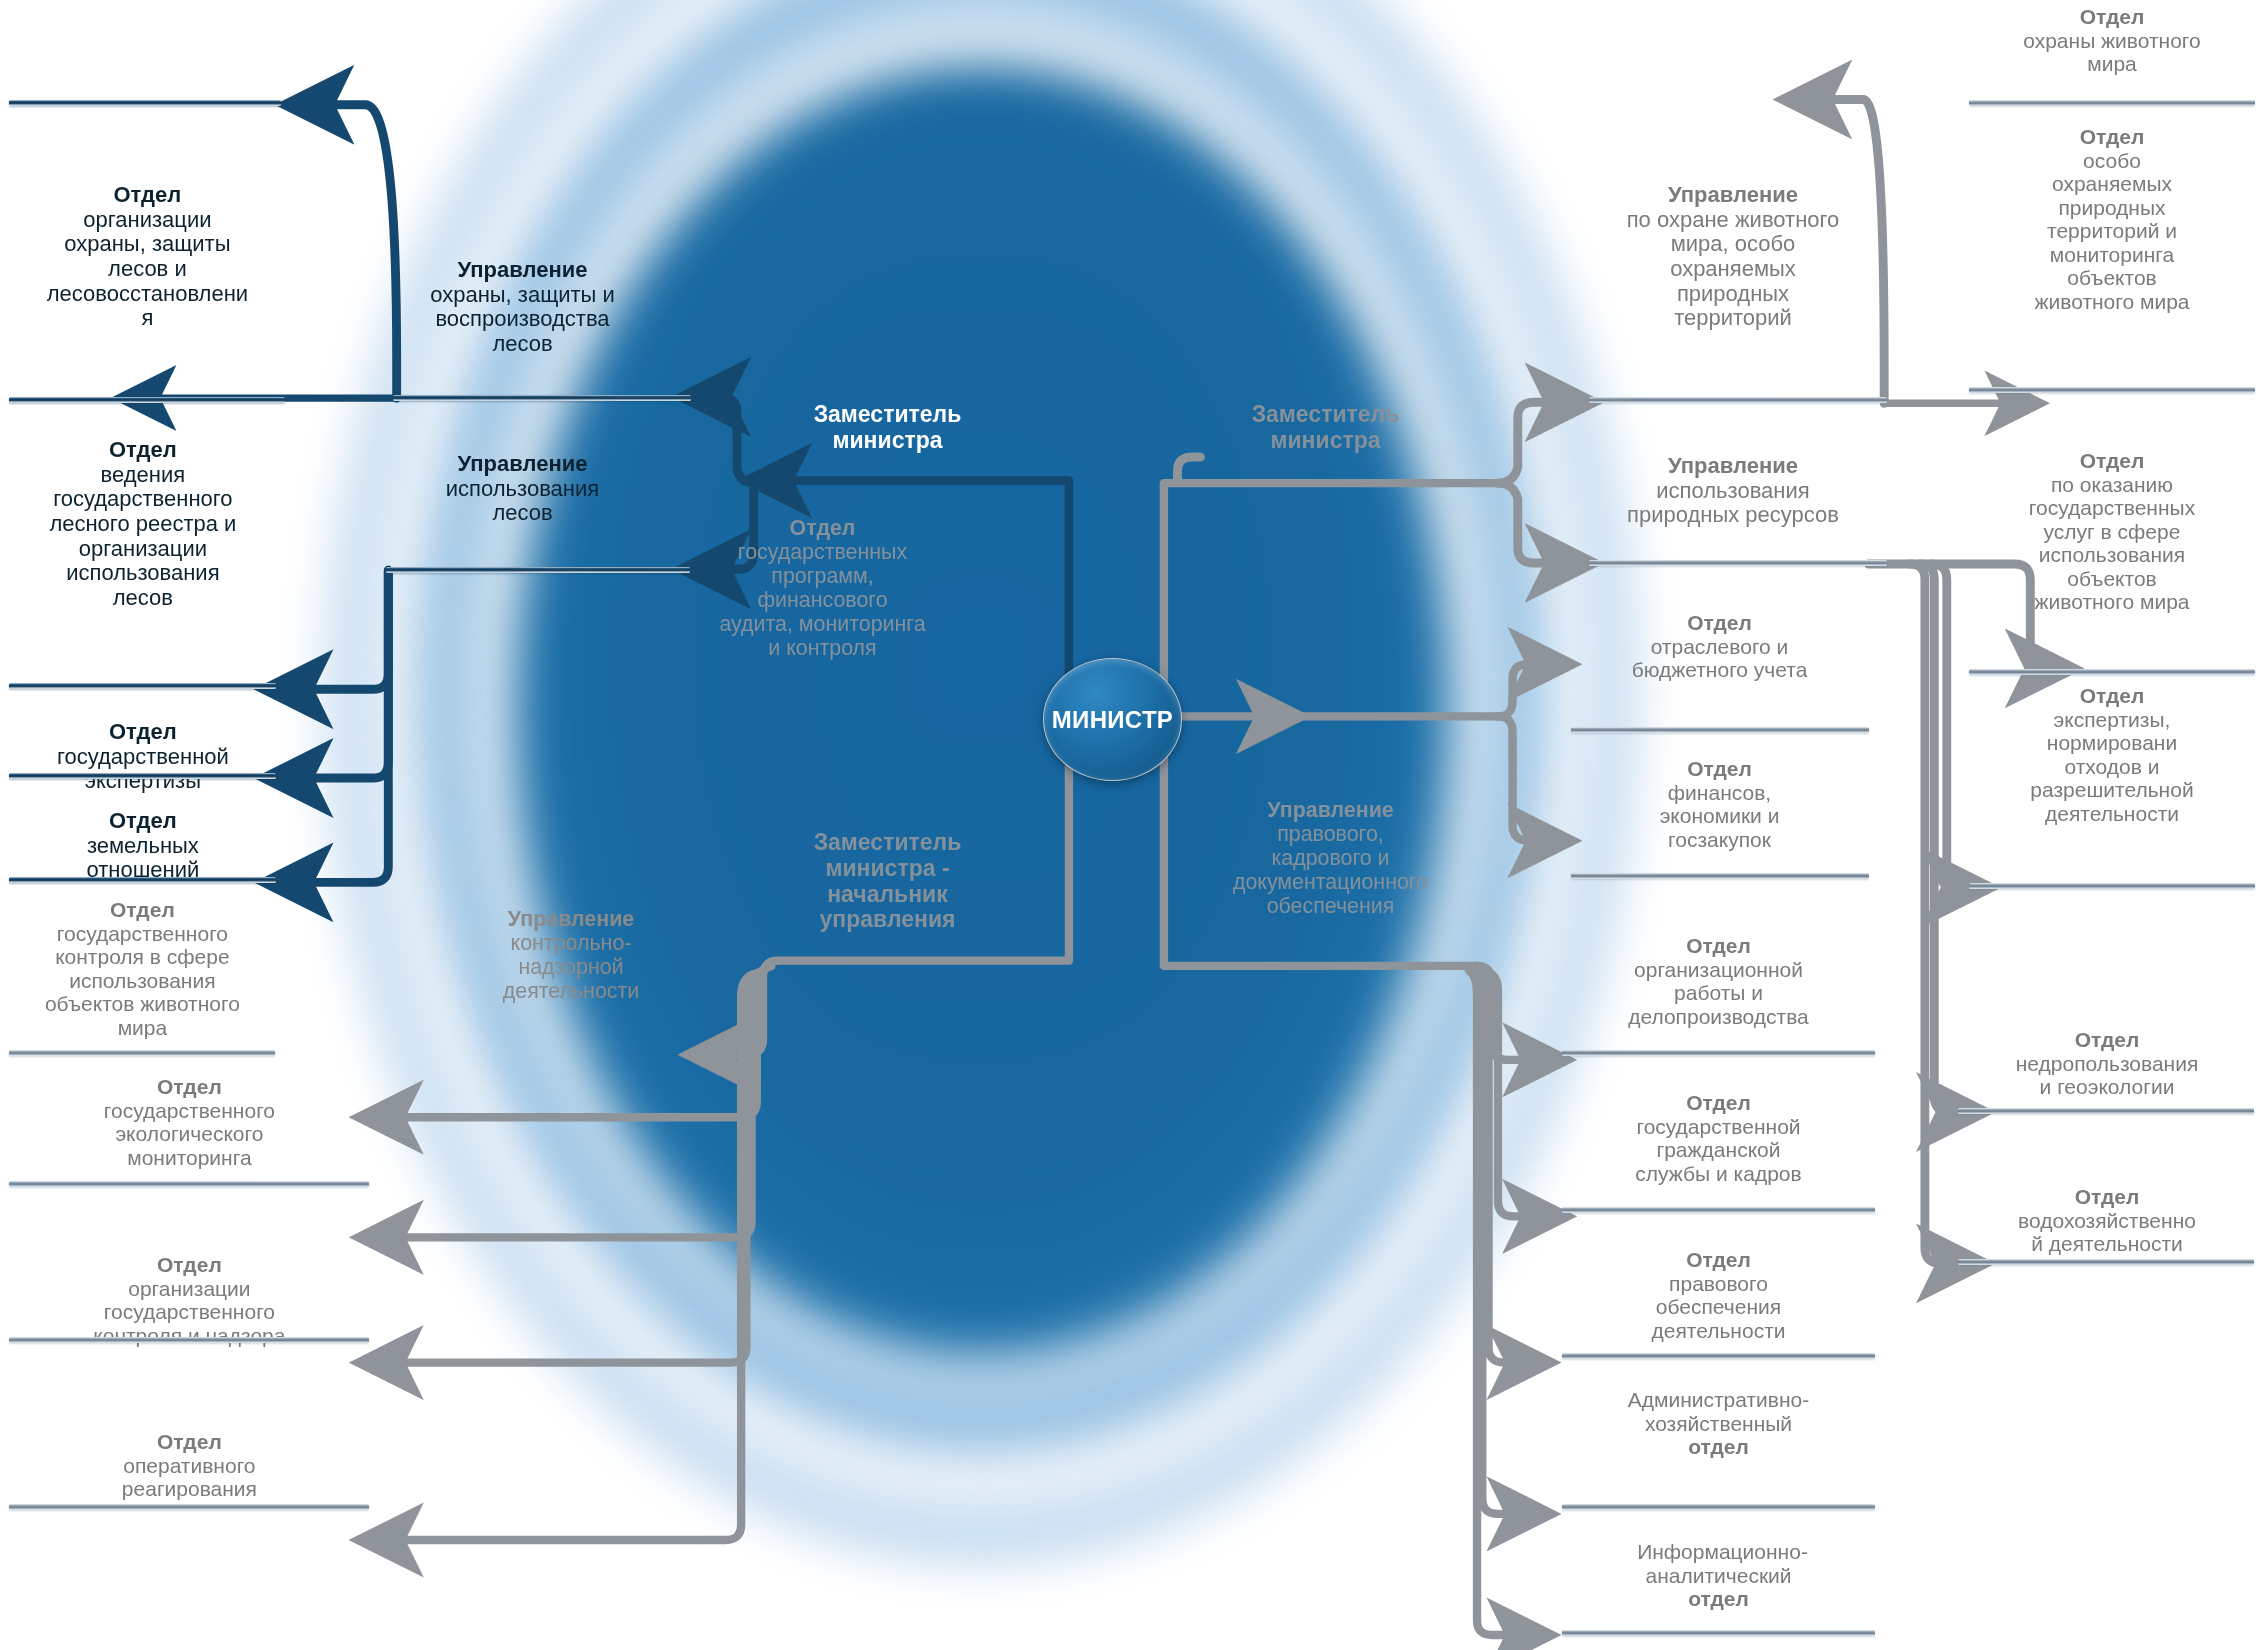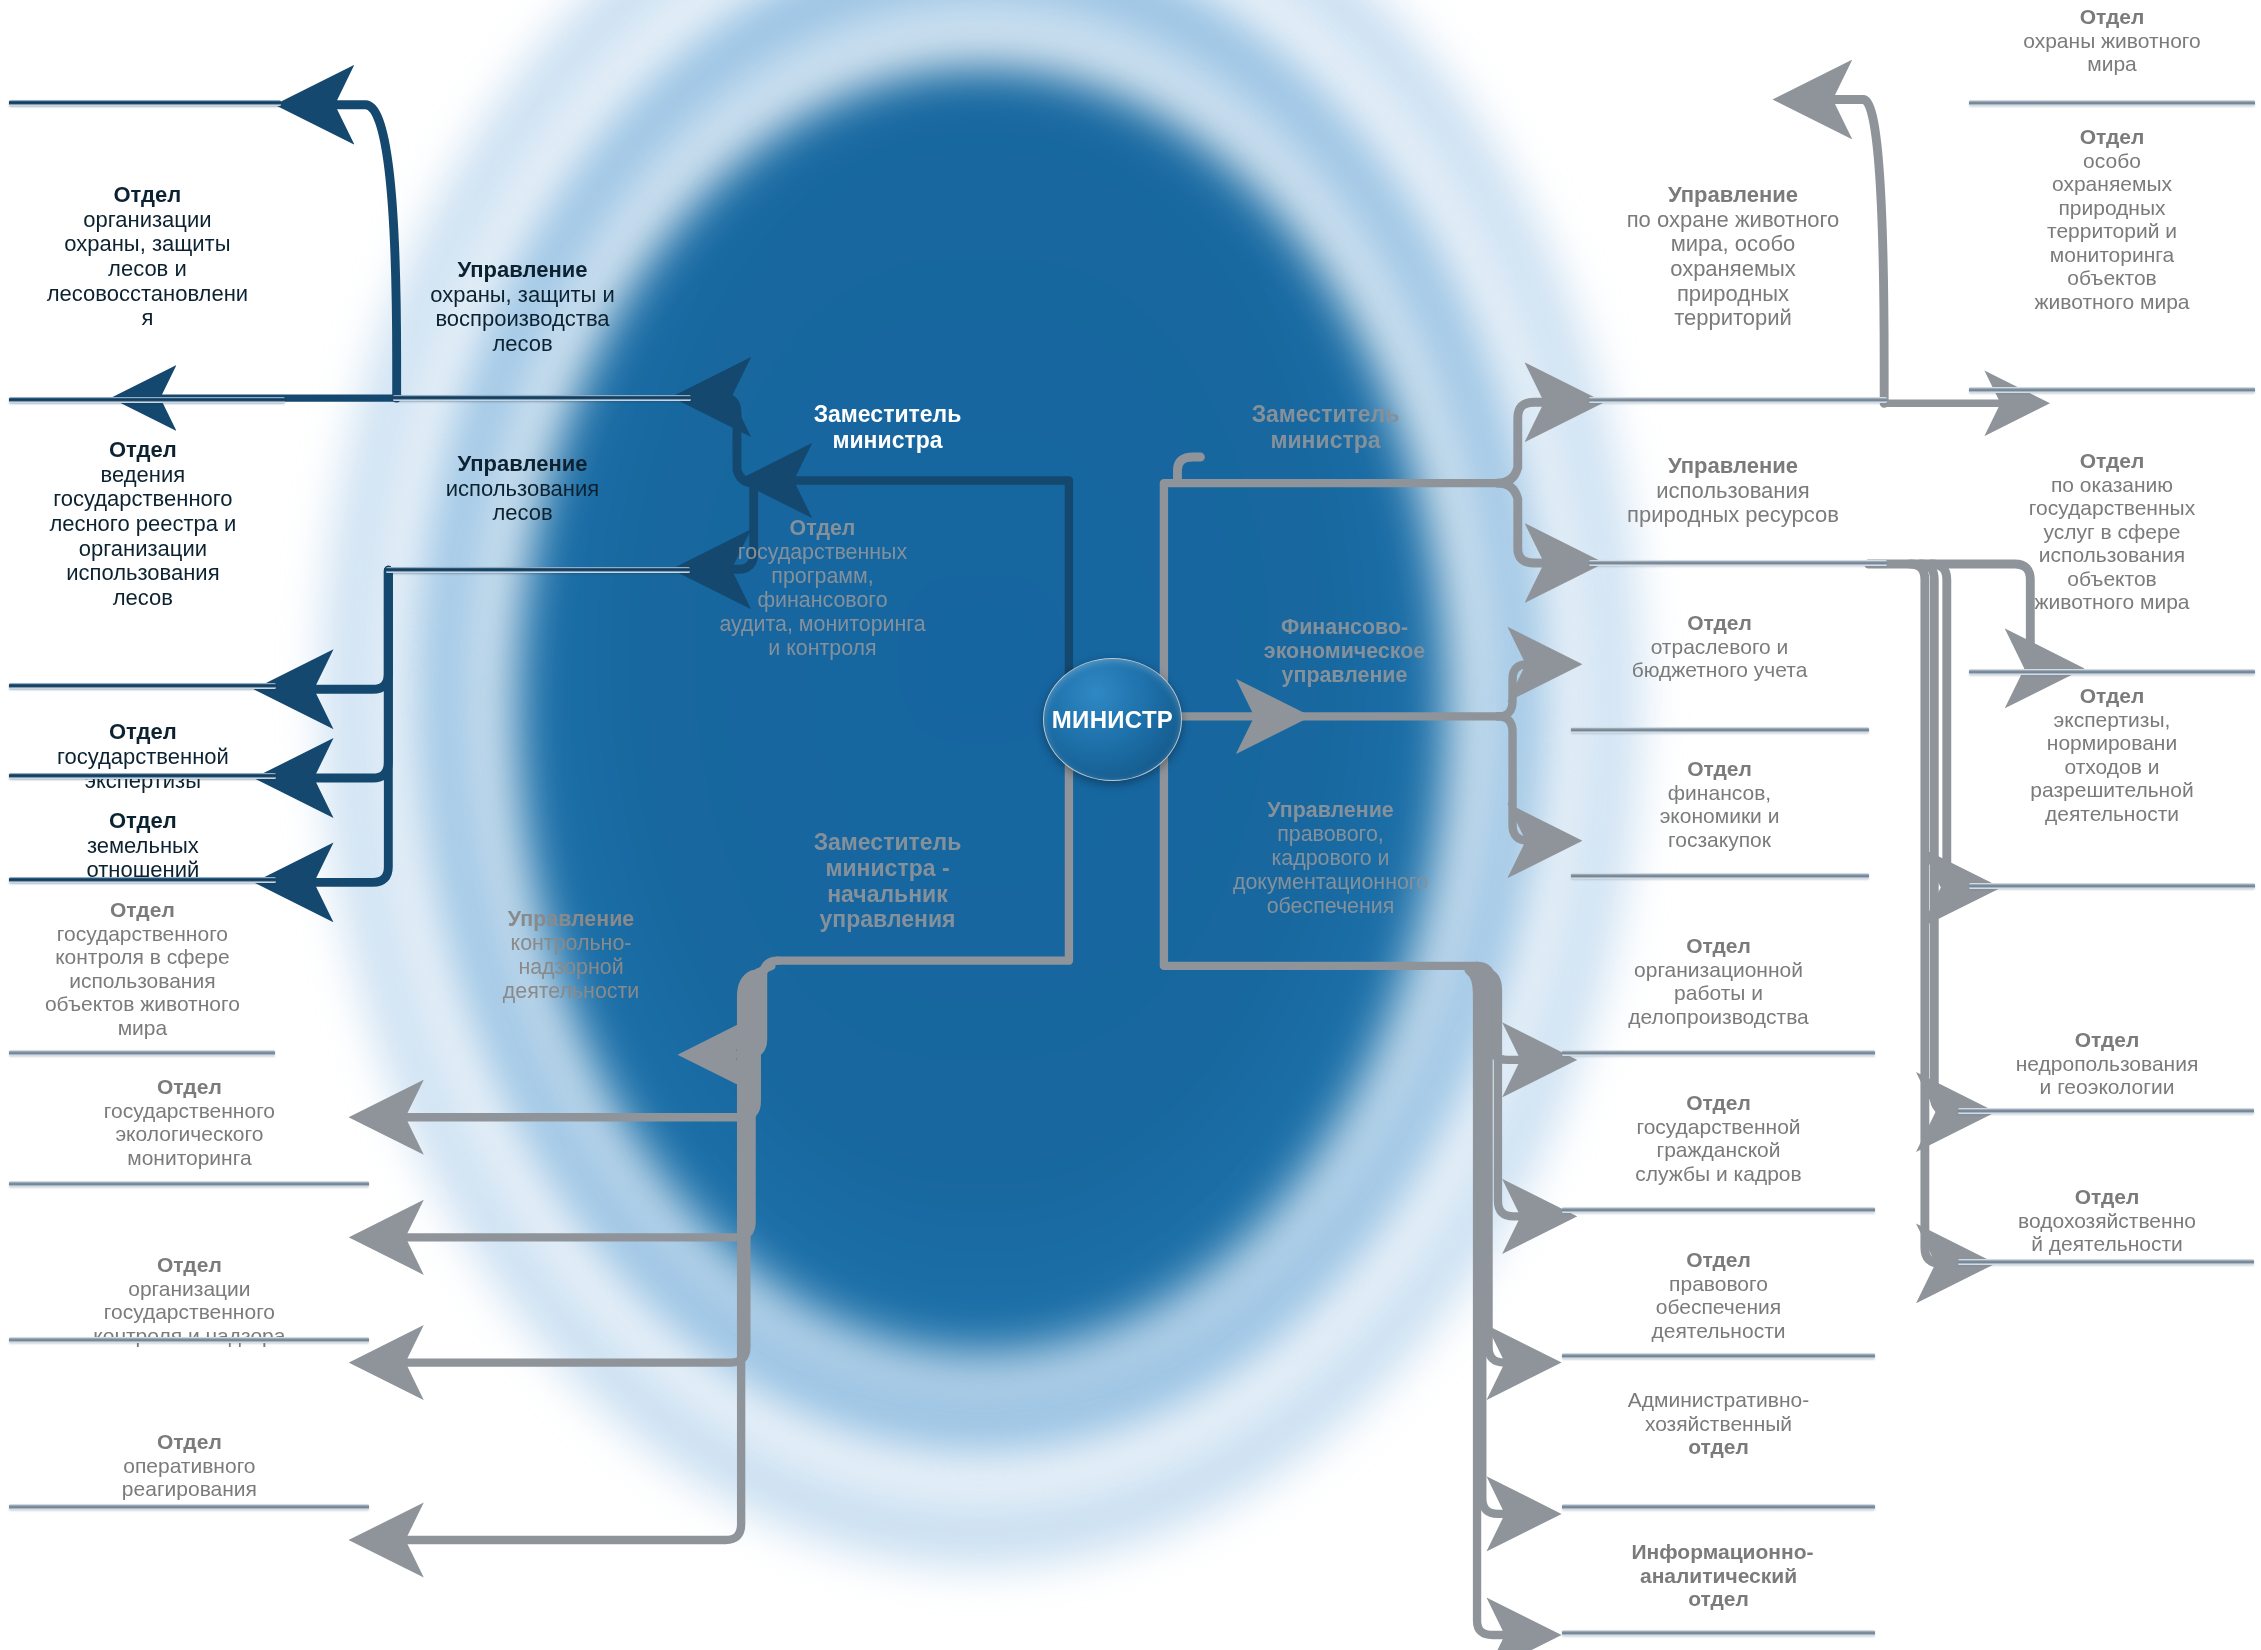--- a/index.html
+++ b/index.html
@@ -128,23 +128,20 @@
   </div>
   <div class="node lbl-inblue" style="left:778px;top:830px;width:219px;font-size:23px;font-weight:bold;">
     <span class="ml">Заместитель<br>министра -<br>начальник<br>управления</span>
   </div>
 
   <div class="node lbl-inblue" style="left:684px;top:517px;width:277px;font-size:21.4px;">
     <b>Отдел</b><br>
     <span class="ml">государственных<br>программ,<br>финансового<br>аудита, мониторинга<br>и контроля</span>
   </div>
 
-  <div class="node lbl-inblue" style="left:1227px;top:616px;width:235px;font-size:21.4px;font-weight:bold;">
-    <span class="ml">Финансово-<br>экономическое<br>управление</span>
-  </div>
 
   <div class="node lbl-inblue" style="left:1195px;top:799px;width:271px;font-size:21.4px;">
     <b>Управление</b><br>
     <span class="ml">правового,<br>кадрового и<br>документационного<br>обеспечения</span>
   </div>
 
   <div class="node lbl-grey2" style="left:459px;top:908px;width:224px;font-size:21.4px;">
     <b>Управление</b><br>
     <span class="ml">контрольно-<br>надзорной<br>деятельности</span>
   </div>
@@ -195,21 +192,21 @@
     <div class="node lbl-grey" style="left: 1576px; top: 757px; width: 287px; font-size: 21px;"><b>Отдел</b><br><span>финансов,<br>экономики и<br>госзакупок</span></div>
     <div class="rule lite" style="left: 1571px; top: 873px; width: 298px;"></div>
     <div class="node lbl-grey" style="left: 1567px; top: 934px; width: 303px; font-size: 21px;"><b>Отдел</b><br><span>организационной<br>работы и<br>делопроизводства</span></div>
     <div class="rule lite" style="left: 1562px; top: 1050px; width: 313px;"></div>
     <div class="node lbl-grey" style="left: 1567px; top: 1091px; width: 303px; font-size: 21px;"><b>Отдел</b><br><span>государственной<br>гражданской<br>службы и кадров</span></div>
     <div class="rule lite" style="left: 1562px; top: 1207px; width: 313px;"></div>
     <div class="node lbl-grey" style="left: 1567px; top: 1248px; width: 303px; font-size: 21px;"><b>Отдел</b><br><span>правового<br>обеспечения<br>деятельности</span></div>
     <div class="rule lite" style="left: 1562px; top: 1353px; width: 313px;"></div>
     <div class="node lbl-grey" style="left: 1567px; top: 1388px; width: 303px; font-size: 21px;"><b style="font-weight: normal;">Административно-<br>хозяйственный</b><br><span style="font-weight: bold;">отдел</span></div>
     <div class="rule lite" style="left: 1562px; top: 1504px; width: 313px;"></div>
-    <div class="node lbl-grey" style="left: 1567px; top: 1540px; width: 303px; font-size: 21px;"><b style="font-weight: bold; margin-left: 8px;">Информационно-<br>аналитический</b><br><span style="font-weight: bold;">отдел</span></div>
+    <div class="node lbl-grey" style="left: 1567px; top: 1540px; width: 303px; font-size: 21px;"><b style="font-weight: normal; margin-left: 8px;">Информационно-<br>аналитический</b><br><span style="font-weight: bold;">отдел</span></div>
     <div class="rule lite" style="left: 1562px; top: 1630px; width: 313px;"></div>
     <div class="node lbl-grey" style="left: 1972px; top: 5.2px; width: 280px; font-size: 21px;"><b>Отдел</b><br><span>охраны животного<br>мира</span></div>
     <div class="rule lite" style="left: 1969px; top: 100px; width: 286px;"></div>
     <div class="node lbl-grey" style="left: 1972px; top: 125px; width: 280px; font-size: 21px;"><b>Отдел</b><br><span>особо<br>охраняемых<br>природных<br>территорий и<br>мониторинга<br>объектов<br>животного мира</span></div>
     <div class="rule lite" style="left: 1969px; top: 387px; width: 286px;"></div>
     <div class="node lbl-grey" style="left: 1972px; top: 449px; width: 280px; font-size: 21px;"><b>Отдел</b><br><span>по оказанию<br>государственных<br>услуг в сфере<br>использования<br>объектов<br>животного мира</span></div>
     <div class="rule lite" style="left: 1969px; top: 669px; width: 286px;"></div>
     <div class="node lbl-grey" style="left: 1972px; top: 684px; width: 280px; font-size: 21px;"><b>Отдел</b><br><span>экспертизы,<br>нормировани<br>отходов и<br>разрешительной<br>деятельности</span></div>
     <div class="rule lite" style="left: 1969px; top: 883px; width: 286px;"></div>
     <div class="node lbl-grey" style="left: 1962px; top: 1028px; width: 290px; font-size: 21px;"><b>Отдел</b><br><span>недропользования<br>и геоэкологии</span></div>

